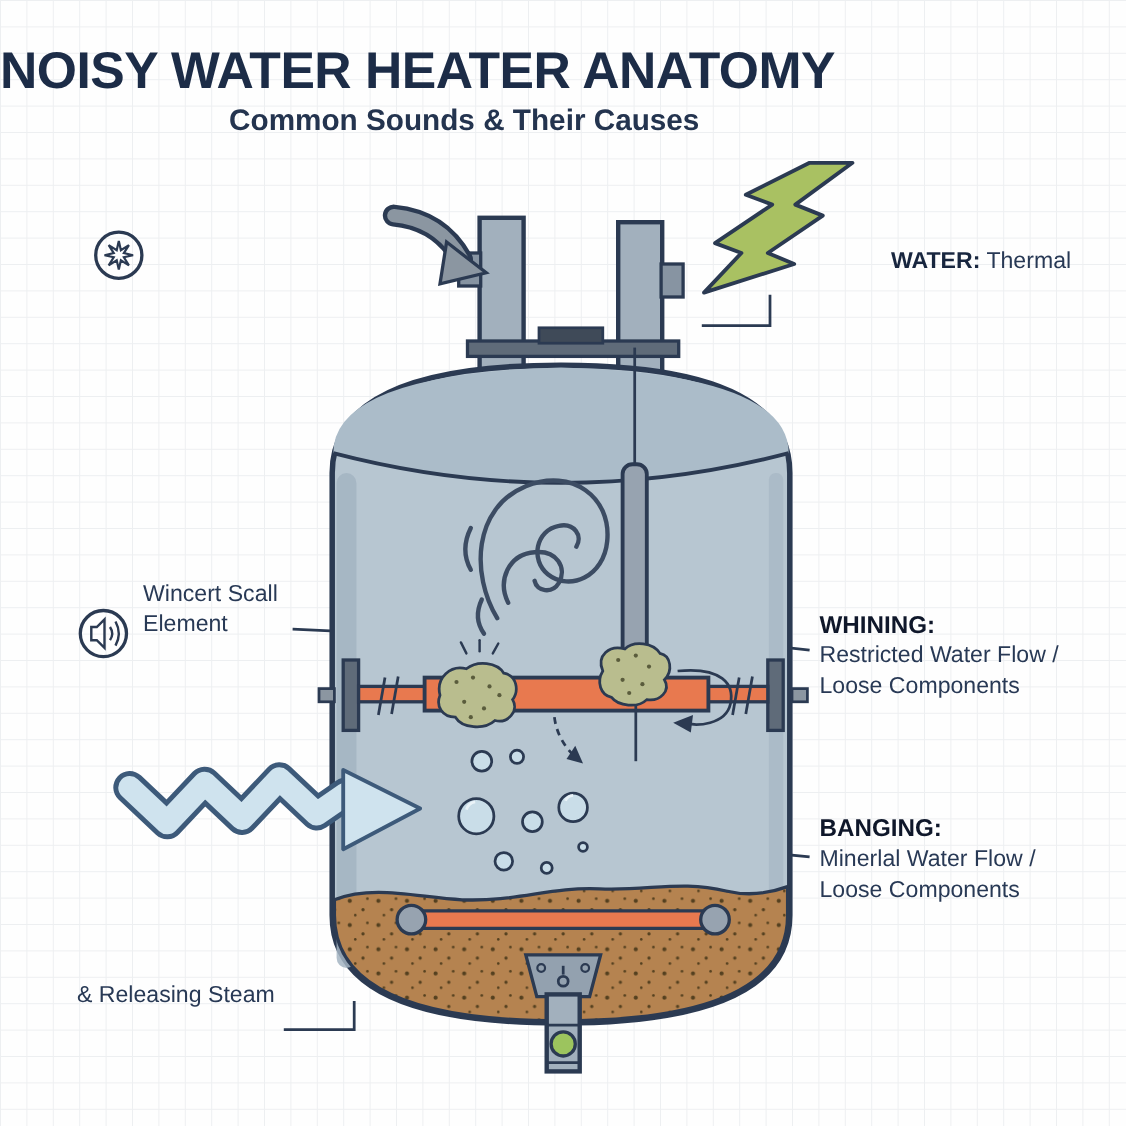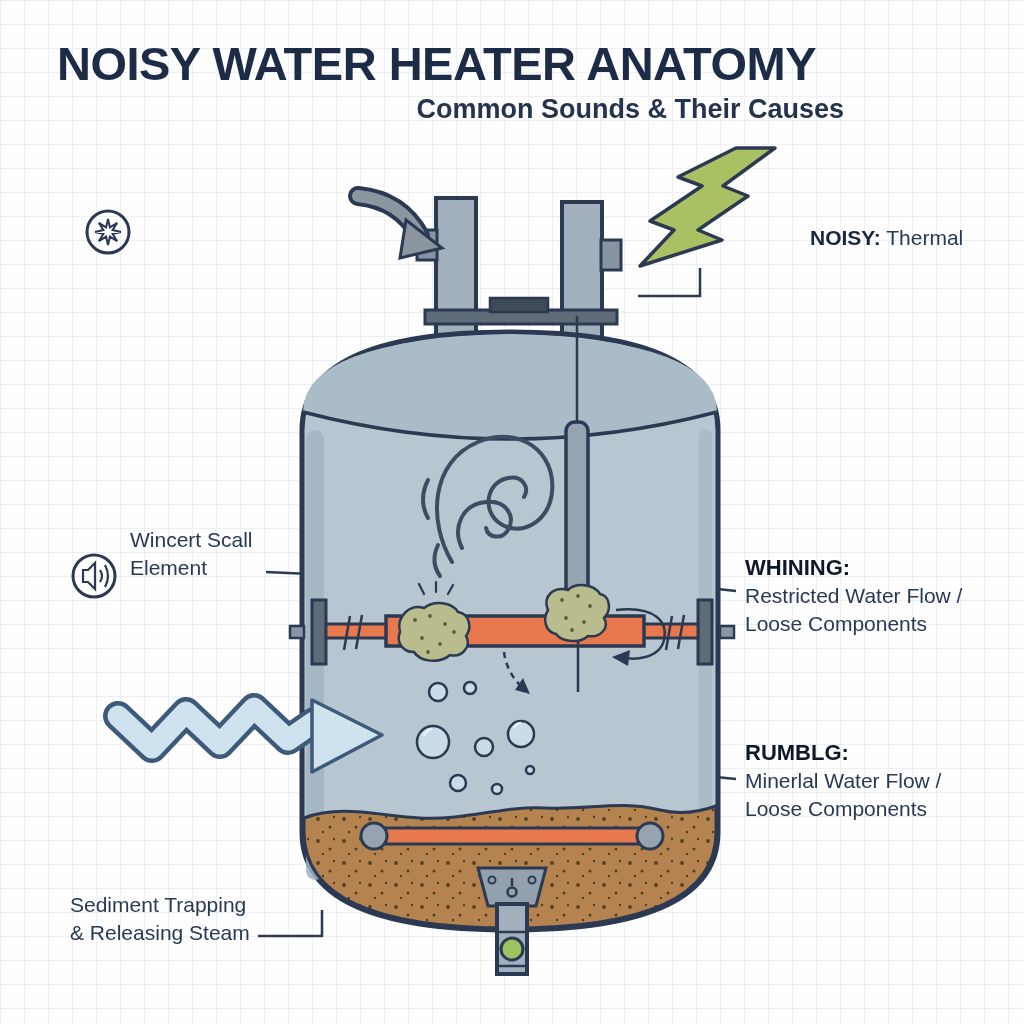--- a/index.html
+++ b/index.html
@@ -6,25 +6,25 @@
   body{
     width:1024px;height:1024px;position:relative;overflow:hidden;
     font-family:"Liberation Sans",sans-serif;color:#24344f;
     background-color:#fefefe;
     background-image:
       linear-gradient(#edeff1 1px, transparent 1px),
       linear-gradient(90deg, #edeff1 1px, transparent 1px);
     background-size:24px 24px;
   }
   .title{
-    position:absolute;top:36px;left:0;width:816px;text-align:right;
+    position:absolute;top:36px;left:0;width:816px;text-align:left;
     font-size:47px;font-weight:bold;letter-spacing:-0.5px;color:#1c2c47;
   }
   .subtitle{
-    position:absolute;top:94px;left:0;width:844px;text-align:right;
+    position:absolute;top:94px;left:0;width:844px;text-align:center;
     font-size:27px;font-weight:bold;color:#24344f;
   }
   .callout{position:absolute;font-size:21px;line-height:1.33;color:#28395а;}
   .callout{color:#283955;}
   .callout b{color:#18263f;}
   .callout .term-block{display:block;font-weight:bold;color:#0f172a;font-size:22px;}
   svg.diagram{position:absolute;left:0;top:0;}
 </style>
 </head>
 <body>
@@ -190,36 +190,35 @@
   </g>
 </svg>
 
 <div class="title">NOISY WATER HEATER ANATOMY</div>
 <div class="subtitle">Common Sounds &amp; Their Causes</div>
 
 <div class="callout" style="left:150px;top:207px;width:220px">
 </div>
 
 <div class="callout" style="left:810px;top:224px;width:200px">
-  <div><b>NOISY:</b> <span>Thermal</span></div>
+  <div><b>WATER:</b> <span>Thermal</span></div>
 </div>
 
 <div class="callout" style="left:130px;top:526px;width:180px">
   <div>Wincert Scall</div>
   <div>Element</div>
 </div>
 
 <div class="callout" style="left:745px;top:553px;width:230px">
   <span class="term-block">WHINING:</span>
   <div>Restricted Water Flow /</div>
   <div>Loose Components</div>
 </div>
 
 <div class="callout" style="left:745px;top:738px;width:230px">
-  <span class="term-block">RUMBLG:</span>
+  <span class="term-block">BANGING:</span>
   <div>Minerlal Water Flow /</div>
   <div>Loose Components</div>
 </div>
 
 <div class="callout" style="left:70px;top:891px;width:240px">
-  <div>Sediment Trapping</div>
   <div>&amp; Releasing Steam</div>
 </div>
 
 </body></html>

